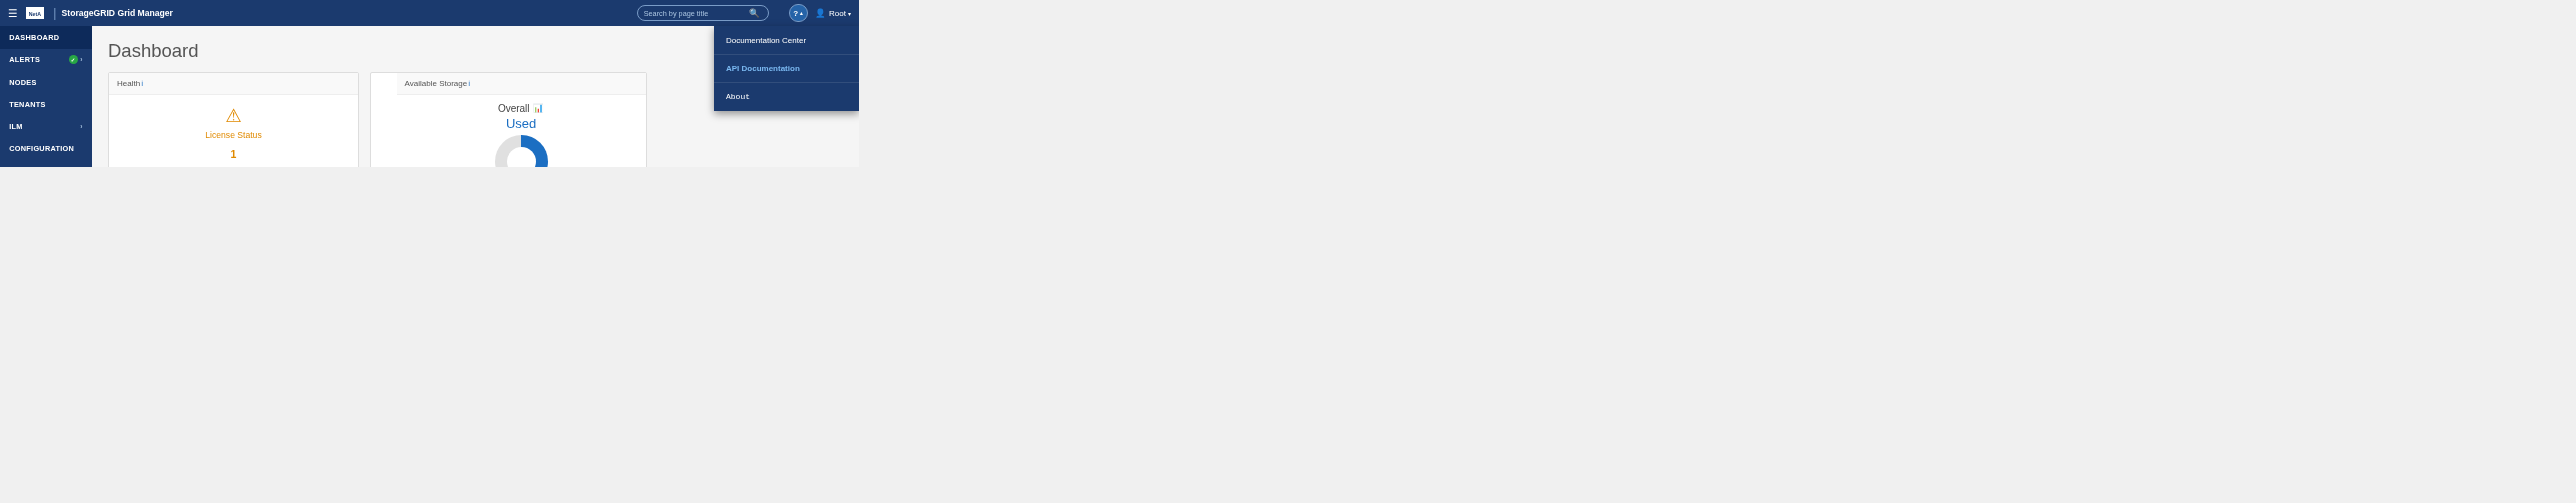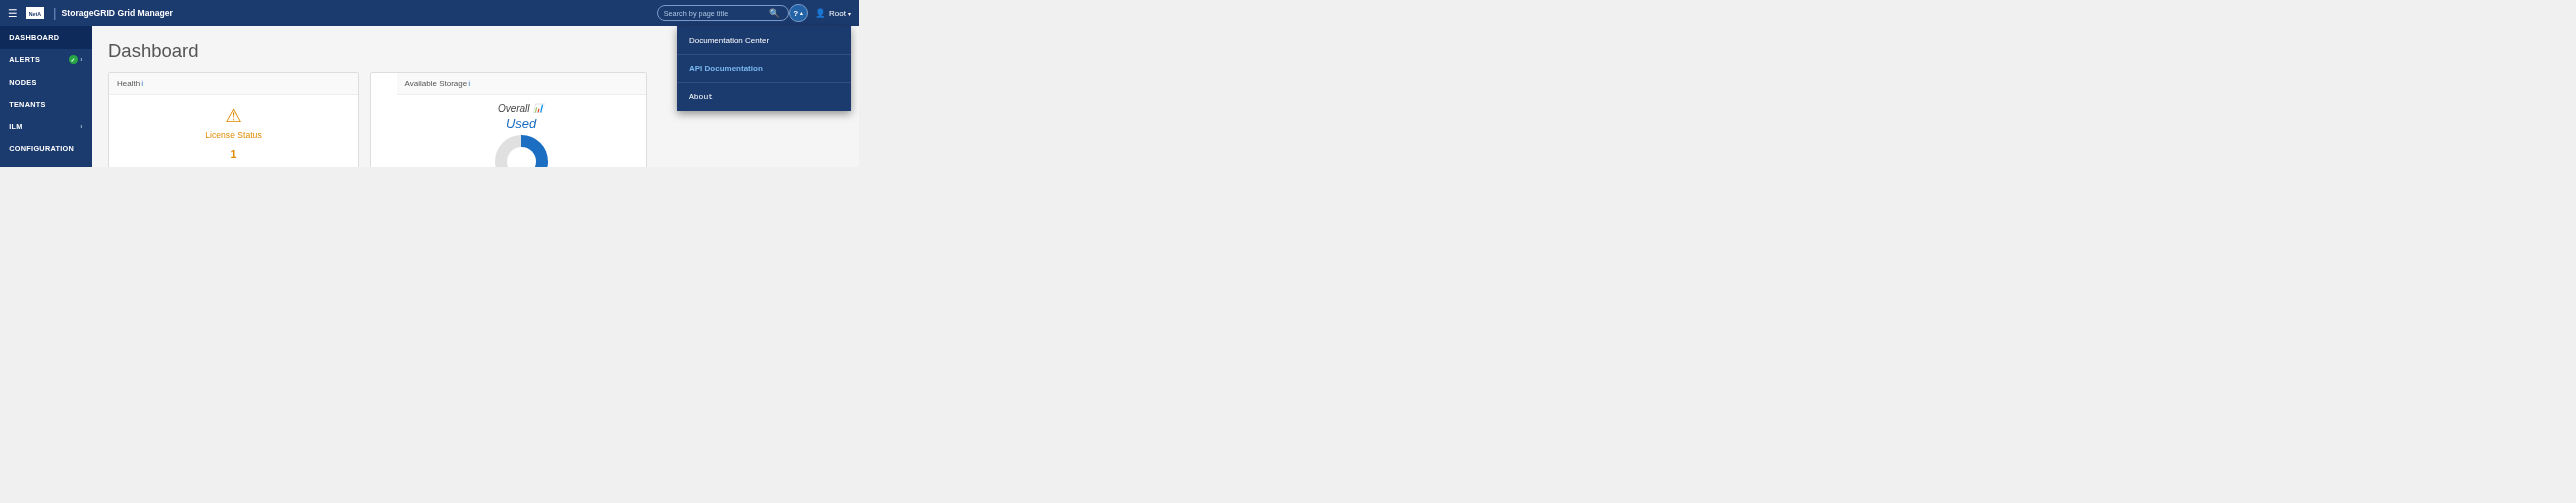--- a/index.html
+++ b/index.html
@@ -59,21 +59,21 @@
 
     .nav-spacer { flex: 1; }
 
     .nav-search {
       display: flex;
       align-items: center;
       background: #1b3a6e;
       border: 0.7px solid #7a9cc7;
       border-radius: 8px;
       padding: 2px 5.3px;
-      margin-right: 0;
+      margin-right: 20px;
       width: 132px;
     }
 
     .nav-search input {
       background: transparent;
       border: none;
       outline: none;
       color: #aac4e0;
       font-size: 7.3px;
       width: 106px;
@@ -263,21 +263,20 @@
     .storage-card {
       width: 277px;
       padding-left: 26px;
     }
 
     .storage-card-body {
       padding: 8px;
       display: flex;
       flex-direction: column;
       align-items: center;
-      font-style: italic;
     }
 
     .storage-overall-label {
       font-size: 10px;
       color: #444;
       margin-bottom: 2.6px;
       display: flex;
       align-items: center;
       gap: 4px;
     }
@@ -308,22 +307,22 @@
       top: 12px; left: 12px;
       width: 29px; height: 29px;
       background: white;
       border-radius: 50%;
     }
 
     
     .dropdown-menu {
       position: absolute;
       top: 26.4px;
-      right: 8px;
-      width: 174px;
+      right: 0;
+      width: 145px;
       background: #1b3a6e;
       z-index: 200;
       box-shadow: 0 2.6px 8px rgba(0,0,0,0.4);
     }
 
     .dropdown-item {
       padding: 9.2px 12px;
       color: white;
       font-size: 8px;
       cursor: pointer;

